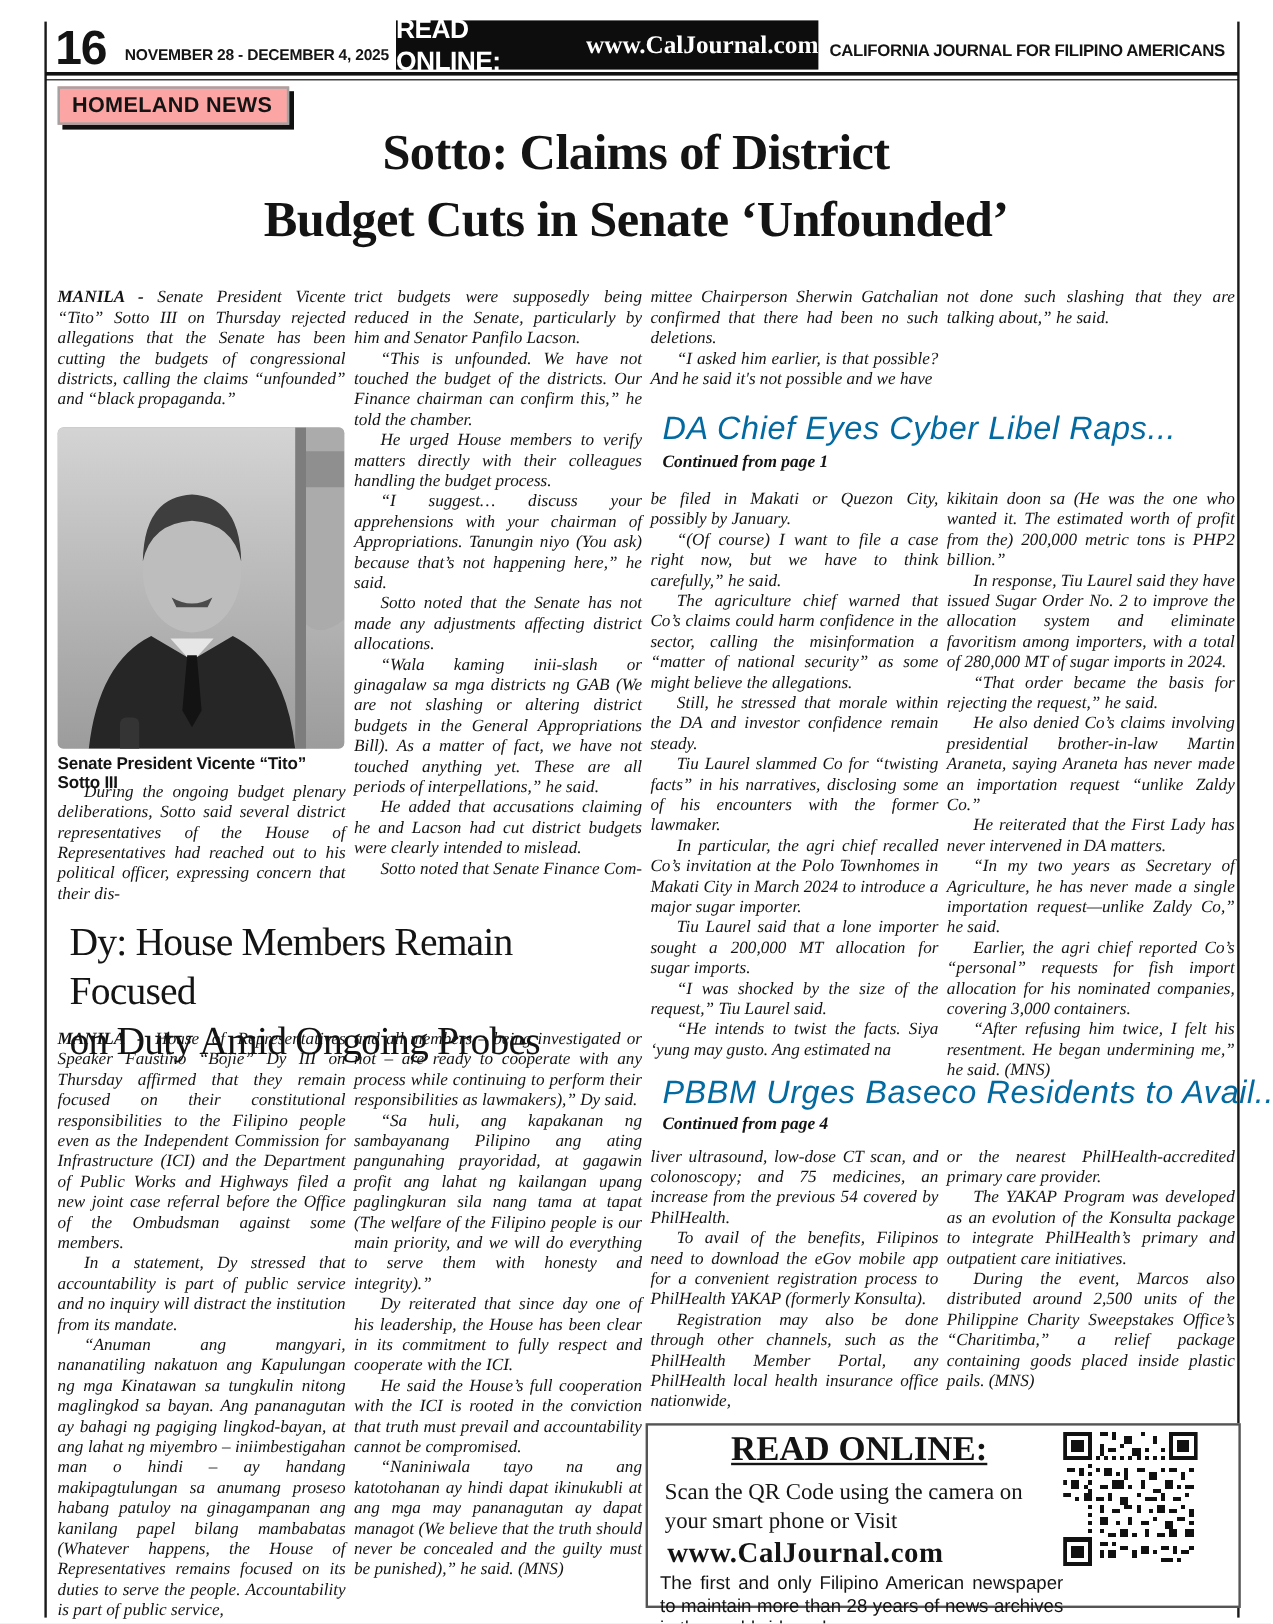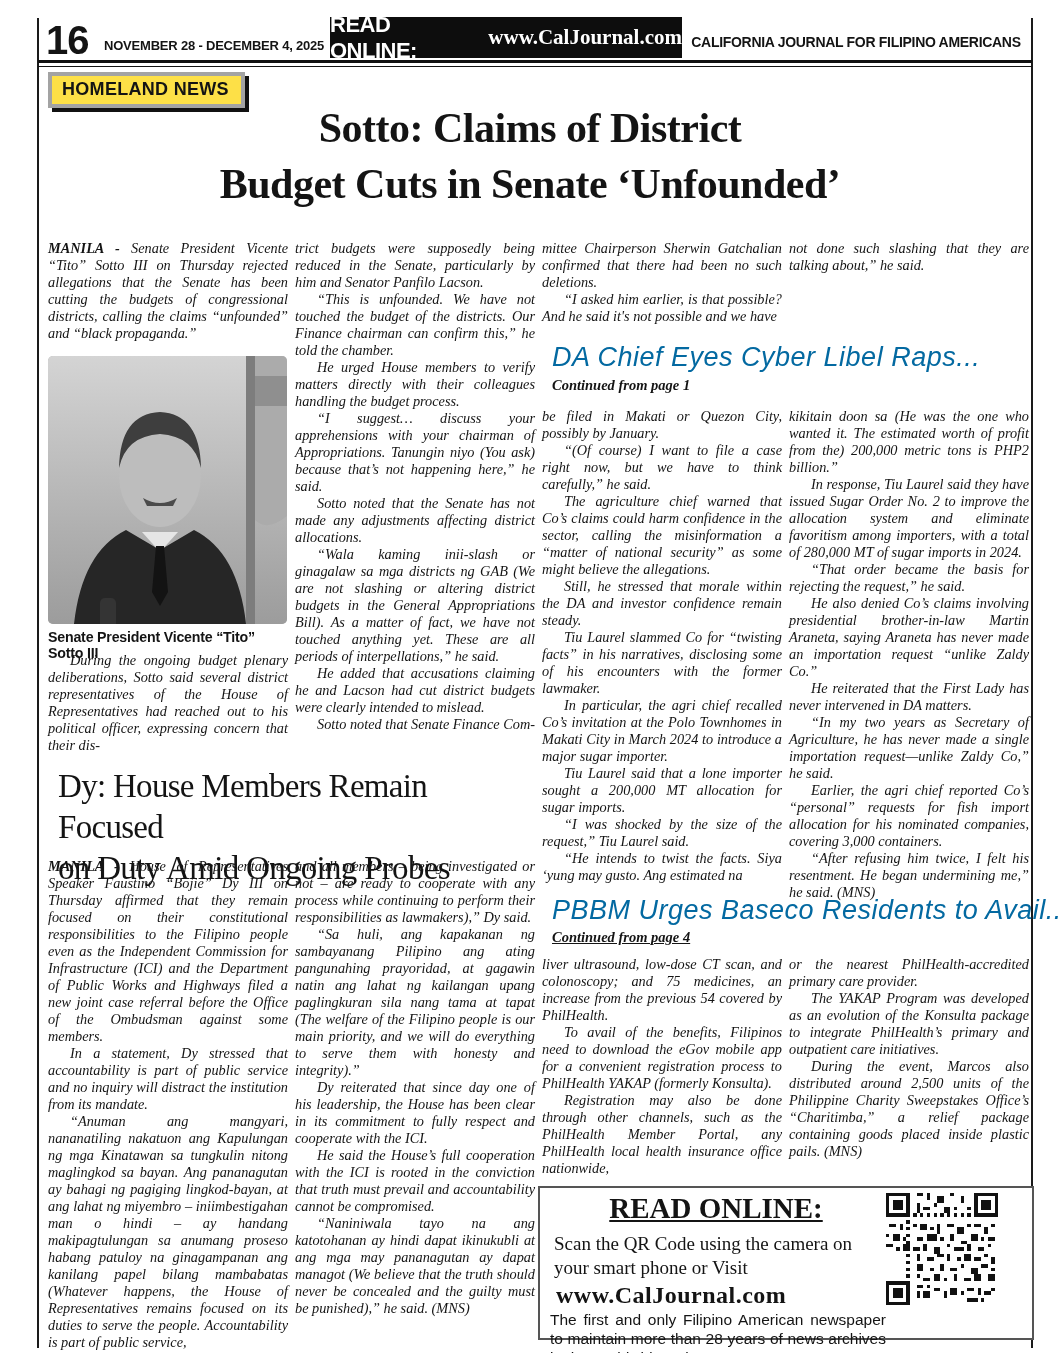--- a/index.html
+++ b/index.html
@@ -16,21 +16,21 @@
   .page-num{left:46px;top:20px;font-family:"Liberation Sans",sans-serif;font-weight:bold;
             font-size:40px;line-height:40px;letter-spacing:-1px;}
   .date-range{left:104px;top:38px;font-family:"Liberation Sans",sans-serif;font-weight:bold;
             font-size:13px;letter-spacing:-0.2px;}
   .banner{left:330px;top:17px;width:352px;height:41px;background:#0d0d0d;color:#fff;
           display:flex;align-items:center;justify-content:center;gap:8px;}
   .banner .lbl{font-family:"Liberation Sans",sans-serif;font-weight:bold;font-size:22px;letter-spacing:-0.5px;}
   .banner .url{font-family:"Liberation Serif",serif;font-weight:bold;font-size:21px;}
   .publication{left:688px;top:34px;width:336px;text-align:center;
             font-family:"Liberation Sans",sans-serif;font-weight:bold;font-size:14px;letter-spacing:-0.3px;}
-  .section-box{left:48px;top:72px;padding:3px 12px 4px 10px;border:4px solid #a3a3a3;background:#fde047;
+  .section-box{left:48px;top:72px;padding:3px 12px 4px 10px;border:2px solid #a3a3a3;background:#fca5a5;
             box-shadow:4px 4px 0 0 #111;font-family:"Liberation Sans",sans-serif;font-weight:bold;
             font-size:18px;letter-spacing:0.3px;}
 
   
   .main-headline{left:90px;top:100px;width:880px;text-align:center;font-weight:bold;
             font-size:42px;line-height:56px;letter-spacing:-0.5px;}
   .sub-headline{font-family:"Liberation Sans",sans-serif;font-style:italic;font-size:27px;
             letter-spacing:0.5px;color:#0369a1;white-space:nowrap;}
   .continued{font-weight:bold;font-style:italic;font-size:14.5px;}
   .dy-headline{left:58px;top:766px;width:478px;font-size:33px;line-height:41px;letter-spacing:-0.7px;}
@@ -162,28 +162,28 @@
   </div>
 
   <div class="col" style="left:48px;top:858px;width:240px;">
     <p class="bt"><b>MANILA -</b> <span>House of Representatives Speaker Faustino “Bojie” Dy III on Thursday affirmed that they remain focused on their constitutional responsibilities to the Filipino people even as the Independent Commission for Infrastructure (ICI) and the Department of Public Works and Highways filed a new joint case referral before the Office of the Ombudsman against some members.</span></p>
     <p class="bt ind">In a statement, Dy stressed that accountability is part of public service and no inquiry will distract the institution from its mandate.</p>
     <p class="bt ind">“Anuman ang mangyari, nananatiling nakatuon ang Kapulungan ng mga Kinatawan sa tungkulin nitong maglingkod sa bayan. Ang pananagutan ay bahagi ng pagiging lingkod-bayan, at ang lahat ng miyembro – iniimbestigahan man o hindi – ay handang makipagtulungan sa anumang proseso habang patuloy na ginagampanan ang kanilang papel bilang mambabatas (Whatever happens, the House of Representatives remains focused on its duties to serve the people. Accountability is part of public service,</p>
   </div>
 
   <div class="col" style="left:295px;top:858px;width:240px;">
     <p class="bt">and all members – being investigated or not – are ready to cooperate with any process while continuing to  perform their responsibilities as lawmakers),” Dy said.</p>
-    <p class="bt ind">“Sa huli, ang kapakanan ng sambayanang Pilipino ang ating pangunahing prayoridad, at gagawin natin ang lahat ng kailangan upang paglingkuran sila nang tama at tapat (The welfare of the Filipino people is our main priority, and we will do everything to serve them with honesty and integrity).”</p>
+    <p class="bt ind">“Sa huli, ang kapakanan ng sambayanang Pilipino ang ating pangunahing prayoridad, at gagawin profit ang lahat ng kailangan upang paglingkuran sila nang tama at tapat (The welfare of the Filipino people is our main priority, and we will do everything to serve them with honesty and integrity).”</p>
     <p class="bt ind">Dy reiterated that since day one of his leadership, the House has been clear in its commitment to fully respect and cooperate with the ICI.</p>
     <p class="bt ind">He said the House’s full cooperation with the ICI is rooted in the conviction that truth must prevail and accountability cannot be compromised.</p>
     <p class="bt ind">“Naniniwala tayo na ang katotohanan ay hindi dapat ikinukubli at ang mga may pananagutan ay dapat managot (We believe that the truth should never be concealed and the guilty must be punished),” he said. (MNS)</p>
   </div>
 
   <div class="abs sub-headline" style="left:552px;top:895px;">PBBM Urges Baseco Residents to Avail...</div>
-  <div class="abs continued" style="left:552px;top:929px;text-decoration:underline;">Continued from page 4</div>
+  <div class="abs continued" style="left:552px;top:929px;">Continued from page 4</div>
 
   <div class="col" style="left:542px;top:956px;width:240px;">
     <p class="bt">liver ultrasound, low-dose CT scan, and colonoscopy; and 75 medicines, an increase from the previous 54 covered by PhilHealth.</p>
     <p class="bt ind">To avail of the benefits, Filipinos need to download the eGov mobile app for a convenient registration process to PhilHealth YAKAP (formerly Konsulta).</p>
     <p class="bt ind">Registration may also be done through other channels, such as the PhilHealth Member Portal, any PhilHealth local health insurance office nationwide,</p>
   </div>
 
   <div class="col" style="left:789px;top:956px;width:240px;">
     <p class="bt">or the nearest PhilHealth-accredited primary care provider.</p>
     <p class="bt ind">The YAKAP Program was developed as an evolution of the Konsulta package to integrate PhilHealth’s primary and outpatient care initiatives.</p>

